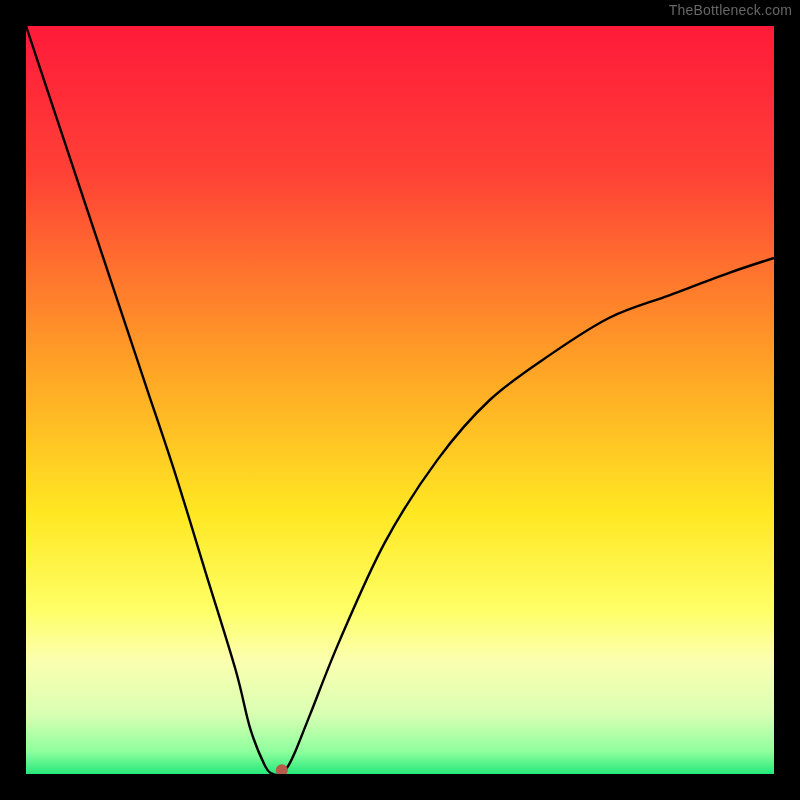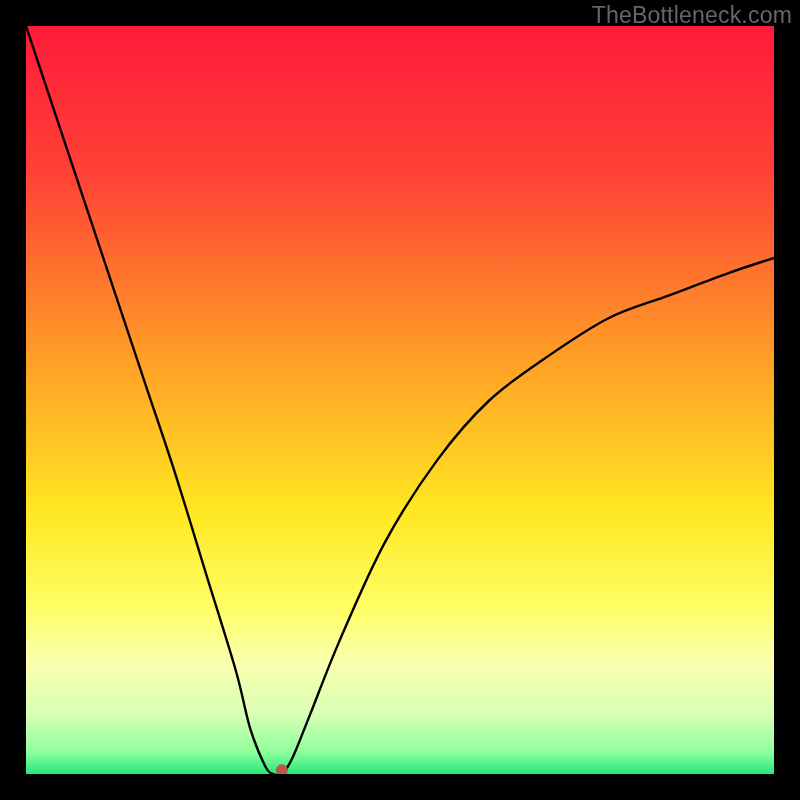--- a/index.html
+++ b/index.html
@@ -39,21 +39,21 @@
     left: 0;
     top: 0;
     width: 100%;
     height: 100%;
   }
   .watermark {
     position: absolute;
     top: 2px;
     right: 8px;
     color: #666666;
-    font-size: 23px;
+    font-size: 14px;
     font-weight: 500;
     letter-spacing: 0.2px;
   }
 </style>
 </head>
 <body>
 
 <div class="frame">
 
   <div class="plot-area">

